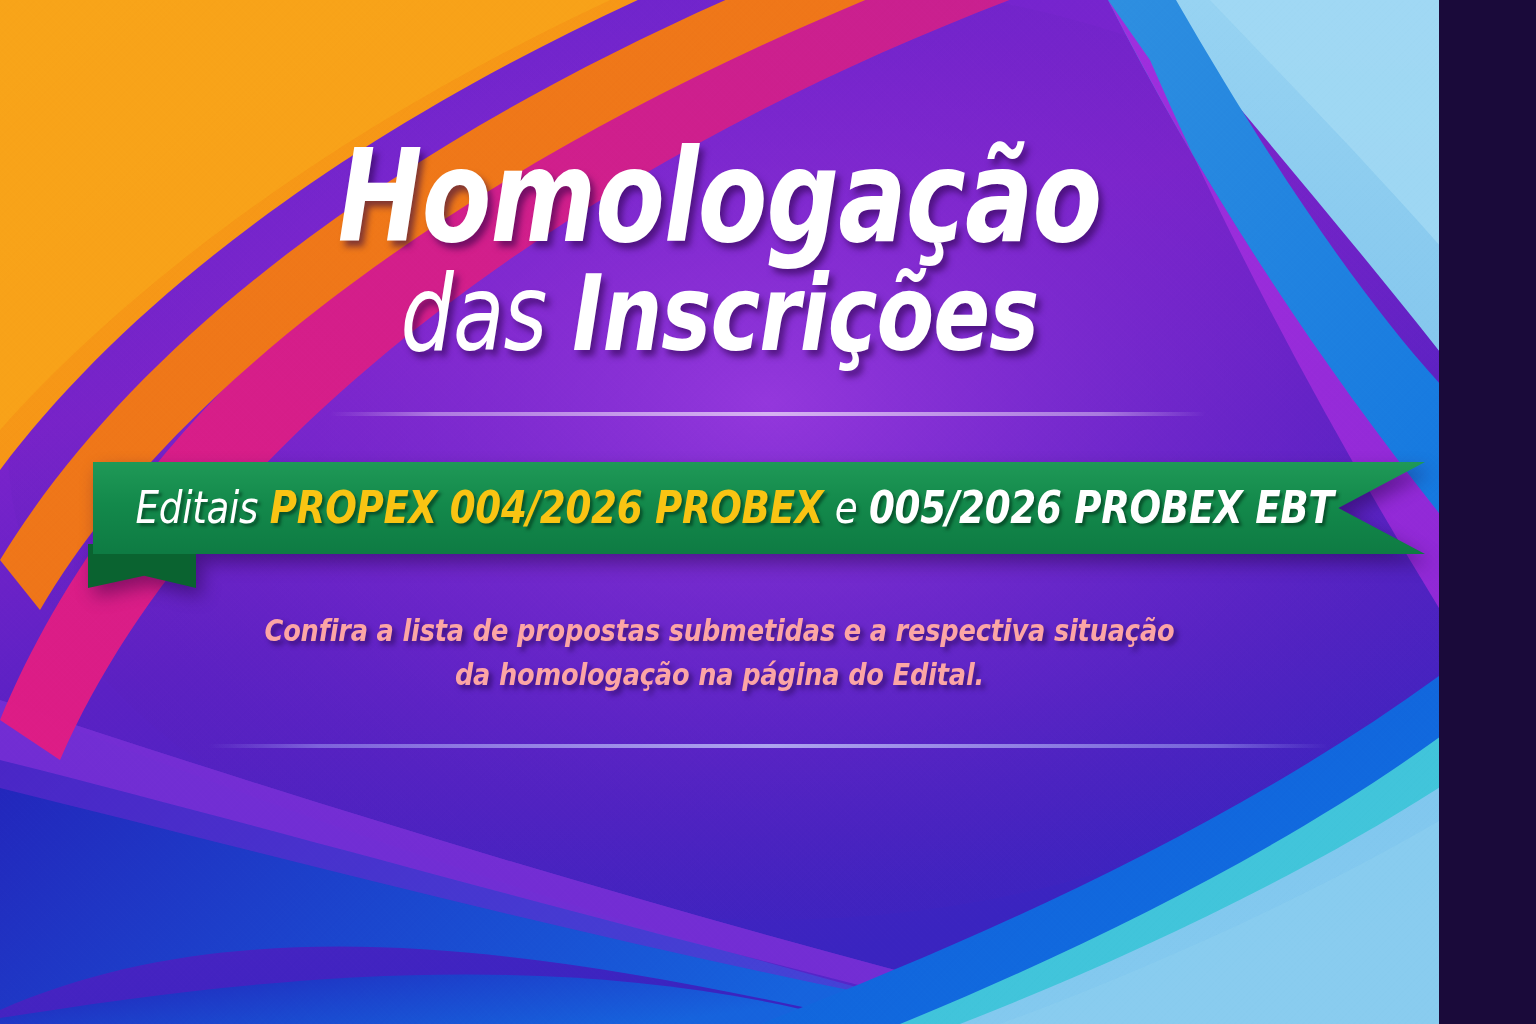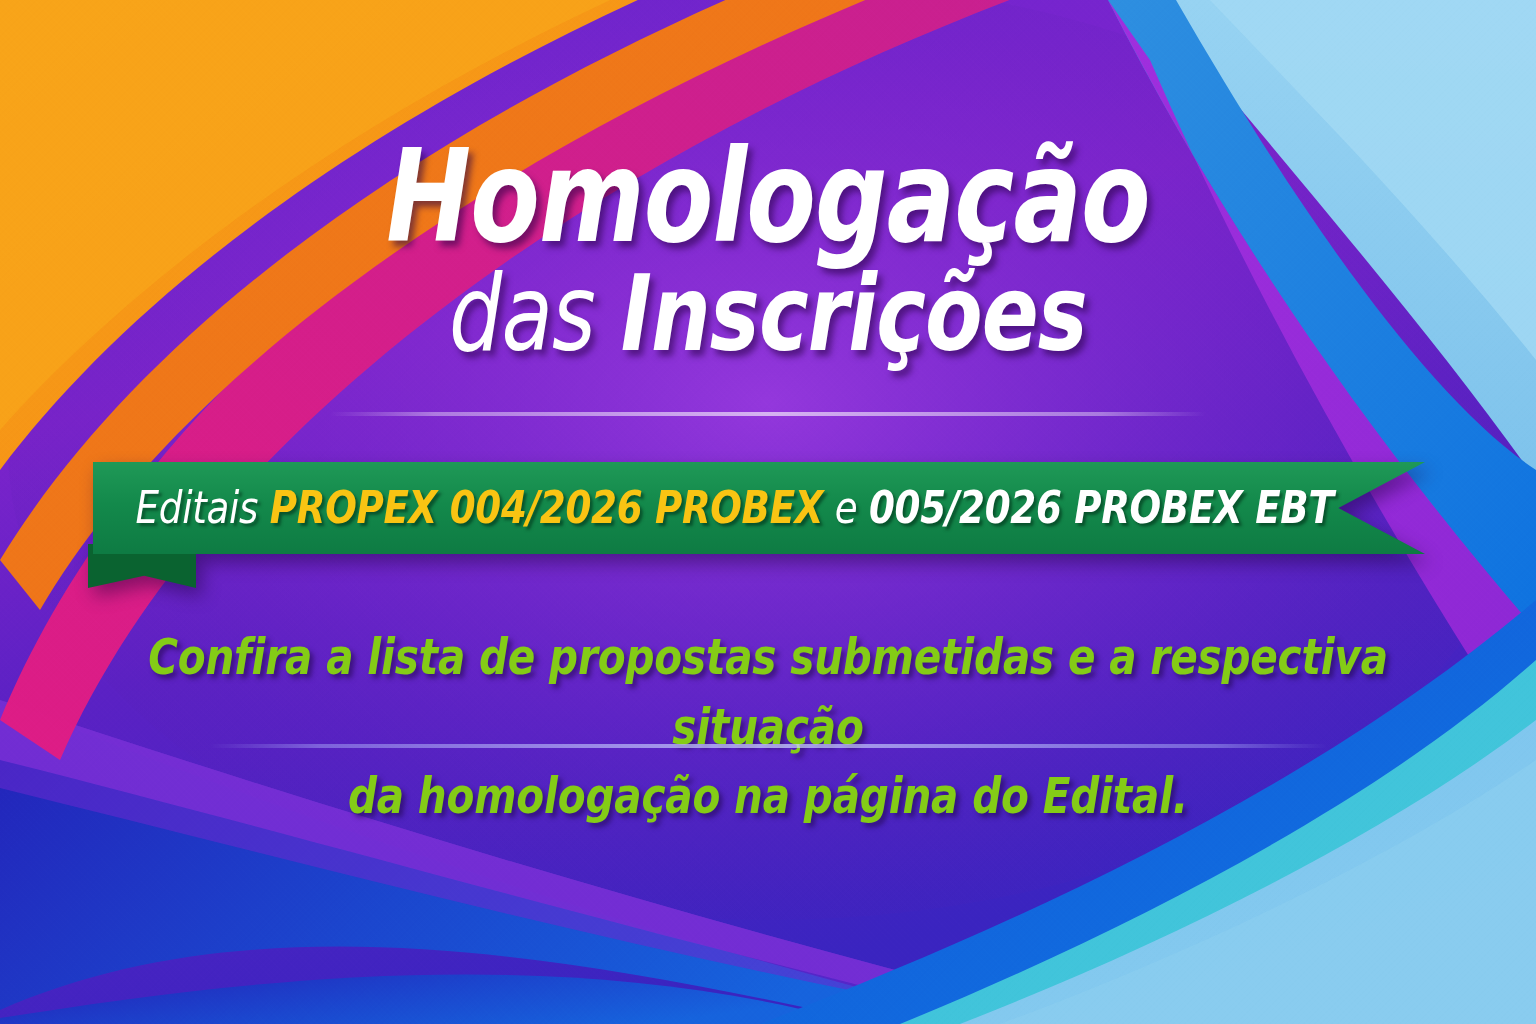--- a/index.html
+++ b/index.html
@@ -3,24 +3,25 @@
 <meta charset="utf-8">
 <style>
   html,body{margin:0;padding:0;background:#1a0a3a;}
   body{
     font-family:"Liberation Sans", sans-serif;
     -webkit-font-smoothing:antialiased;
   }
 
   .banner{
     position:relative;
-    width:1536px;
+    width:1392px;
     height:1024px;
     overflow:hidden;
     background:#5b1fc4;
+    padding-left:47px;
   }
 
   
   .bg-svg{
     position:absolute;
     inset:0;
     width:1536px;
     height:1024px;
     display:block;
   }
@@ -155,29 +156,28 @@
     text-shadow:3px 3px 3px rgba(0,50,25,.6);
   }
 
   
   .subcopy{
     position:absolute;
     top:608px;
     left:0;
     right:0;
     text-align:center;
-    color:#84cc16;
+    color:#fca5a5;
     font-family:"DejaVu Sans Condensed","Liberation Sans Narrow","Liberation Sans", sans-serif;
     font-style:italic;
     font-weight:700;
-    font-size:49px;
+    font-size:31px;
     line-height:1.42;
     letter-spacing:-.2px;
     text-shadow:4px 4px 6px rgba(25,0,60,.5);
-    margin-top:15px;
   }
   .subcopy span{ display:block; transform:scaleX(.92); }
 
   .divider-bottom{
     position:absolute;
     top:744px;
     left:208px;
     width:1120px;
     height:4px;
     background:linear-gradient(to right,

